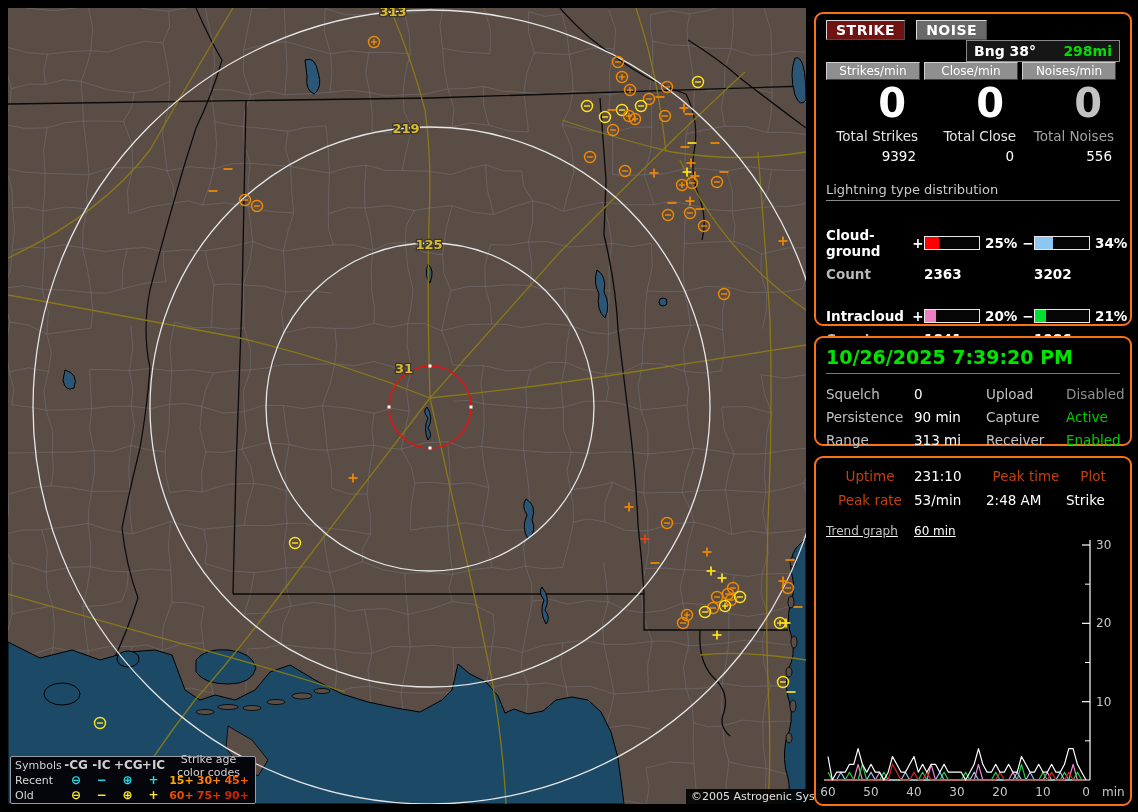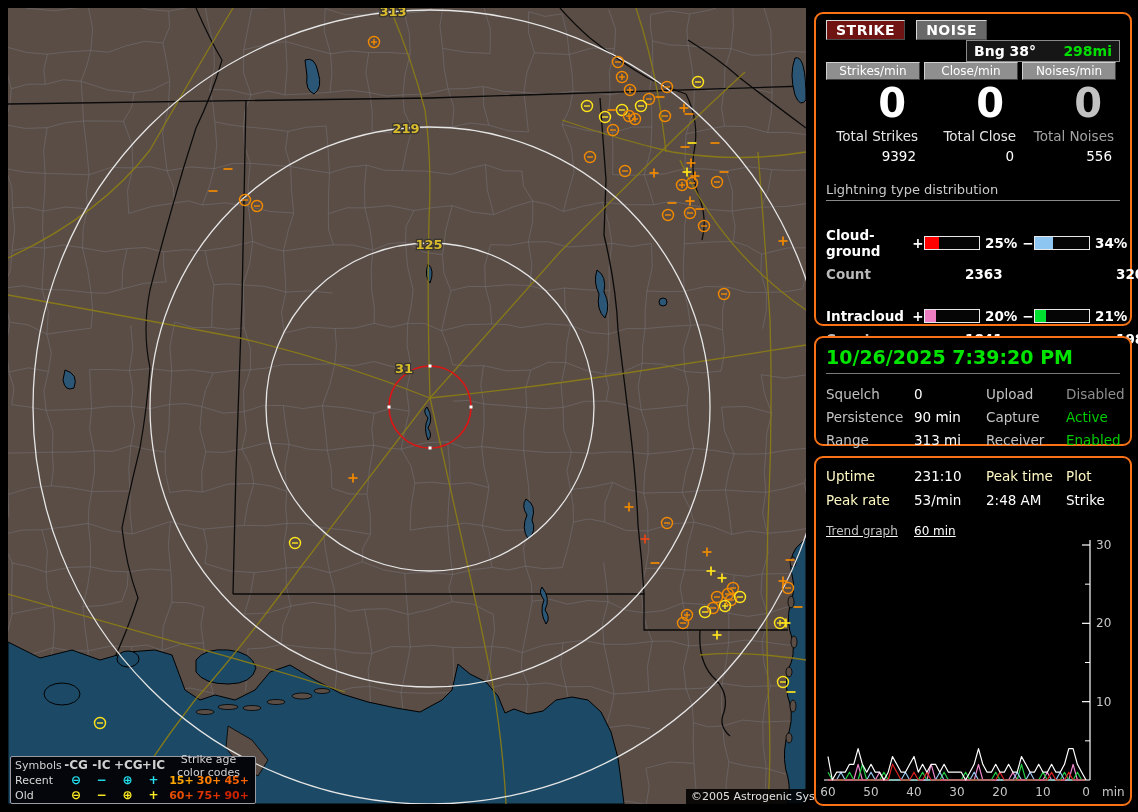--- a/index.html
+++ b/index.html
@@ -41,29 +41,29 @@
   .tvalue{font-size:13.5px;text-align:right;padding-right:4px;margin-top:4px;}
   .dim-col .bigzero{color:#c2c2c2;} .dim-col .tlabel{color:#a2a2a2;}
   
   #dist-title{color:#c9c9c9;font-size:13px;margin-top:18px;padding-bottom:3px;border-bottom:1px solid #8a8a8a;}
   .dist-grid{display:grid;grid-template-columns:86px 12px 56px 42px 12px 56px 40px;
              align-items:center;margin-top:26px;font-size:13.5px;font-weight:bold;}
   .dist-grid .sign{text-align:center;}
   .bar{display:block;width:54px;height:12px;border:1px solid #e8e8e8;background:#050505;}
   .bar i{display:block;height:100%;}
   .pct{padding-left:5px;}
-  .count-grid{display:grid;grid-template-columns:98px 110px 1fr;font-size:13.5px;font-weight:bold;margin-top:7px;gap:41px;}
+  .count-grid{display:grid;grid-template-columns:98px 110px 1fr;font-size:13.5px;font-weight:bold;margin-top:7px;}
   .count-grid .clabel{color:#b9b9b9;}
   
   #datetime{color:#00e400;font-weight:bold;font-size:19px;padding:4px 0 5px 0;border-bottom:1px solid #7a7a7a;}
   .kv-grid{display:grid;grid-template-columns:88px 72px 80px 1fr;font-size:13.5px;row-gap:7px;margin-top:12px;}
   .kv-grid .lbl{color:#c2c2c2;}
   
   #sess-grid{display:grid;grid-template-columns:88px 72px 80px 1fr;font-size:13.5px;row-gap:8px;margin-top:4px;}
-  #sess-grid .lbl{color:#fef9c3;}
+  #sess-grid .lbl{color:#c2410c;text-align:center;}
   #trend-row{display:grid;grid-template-columns:88px 1fr;font-size:12px;margin-top:16px;text-decoration:underline;}
   #trend-row .lbl{color:#c2c2c2;}
   #trend-chart{position:absolute;left:2px;top:74px;}
 </style>
 </head>
 <body>
 
 <div id="screen">
 
   <svg id="map-svg" viewBox="8 8 798 796">

